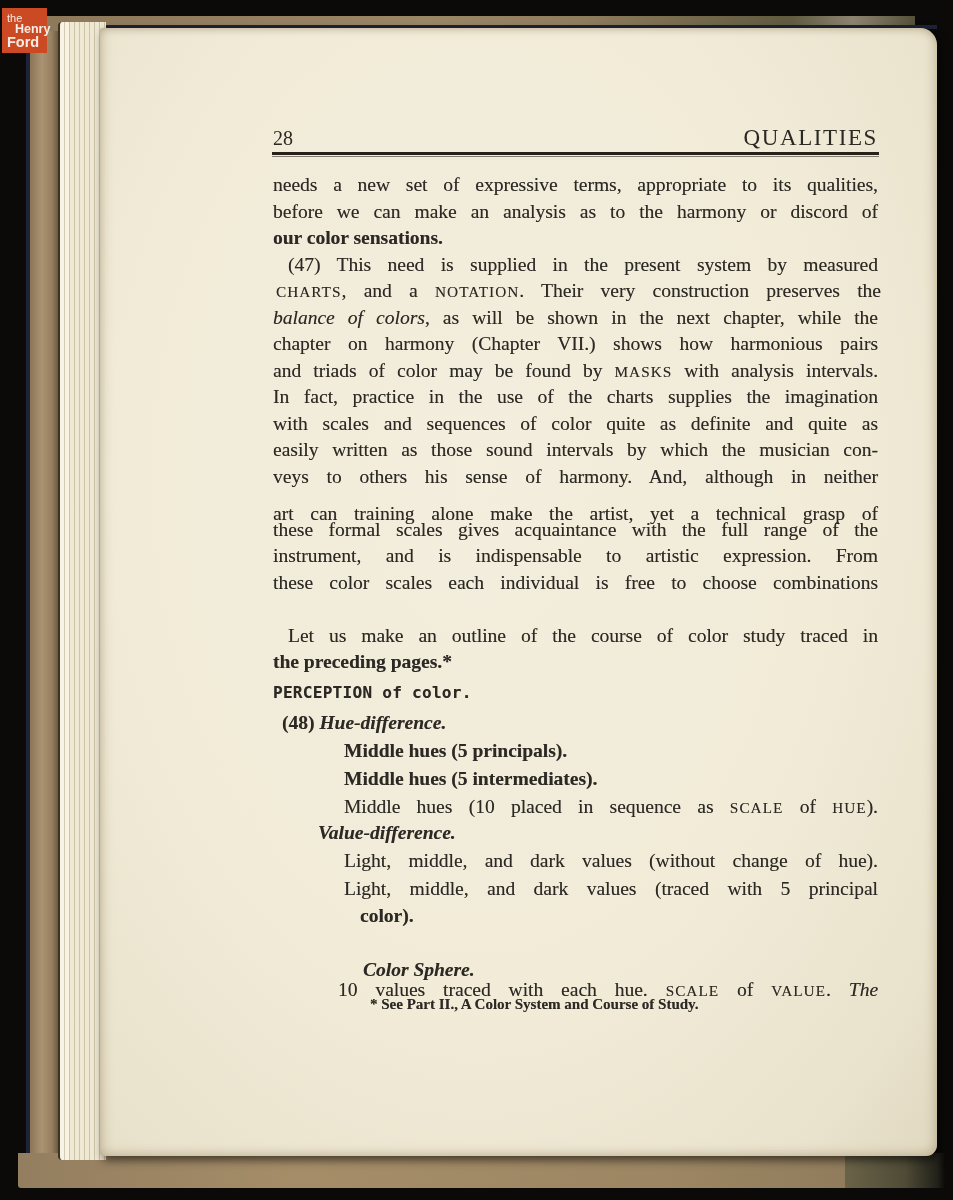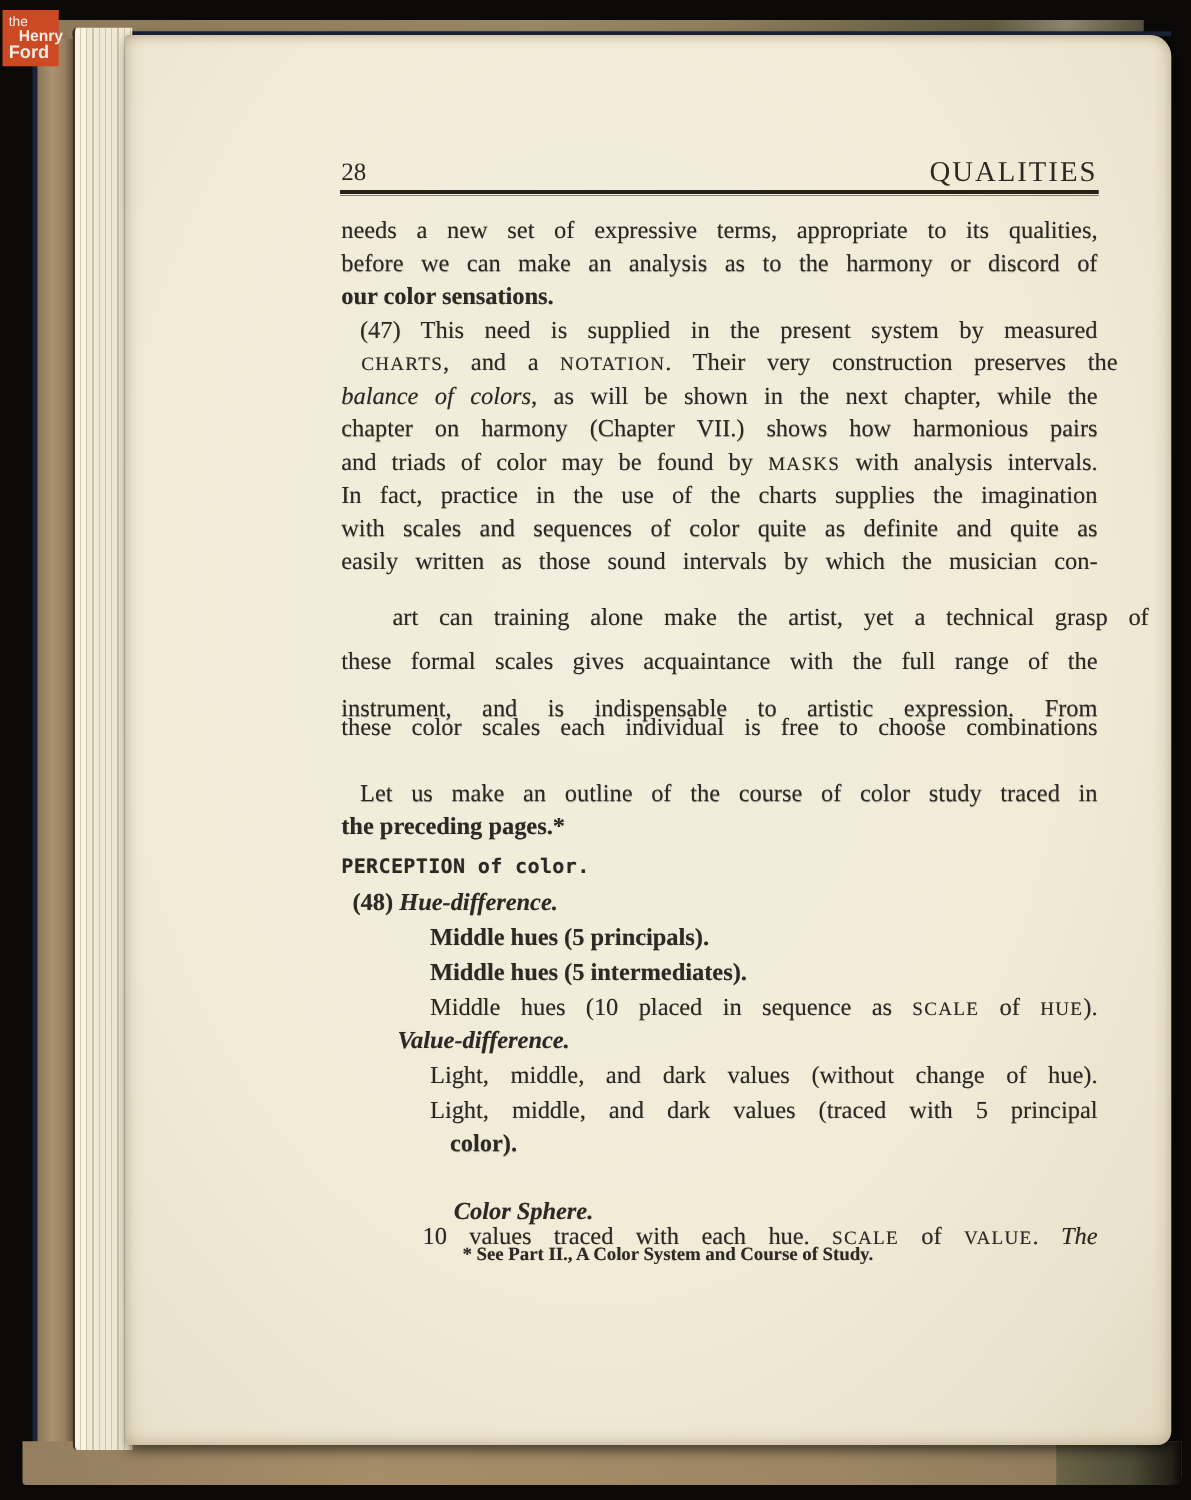--- a/index.html
+++ b/index.html
@@ -89,30 +89,31 @@
 
   <div id="book-page">
     <span id="page-number">28</span>
     <span id="running-title">QUALITIES</span>
     <div id="header-rule"></div>
     <div id="text-layer">
         <div class="line f-body just" style="top: 145px; left: 173px; width: 605px;"><span class="sg-n">needs a new set of expressive terms, appropriate to its qualities,</span></div>
         <div class="line f-body just" style="top: 172px; left: 173px; width: 605px;"><span class="sg-n">before we can make an analysis as to the harmony or discord of</span></div>
         <div class="line f-body nw" style="top: 198px; left: 173px;"><span class="sg-n">our color sensations.</span></div>
         <div class="line f-body just" style="top: 225px; left: 188px; width: 590px;"><span class="sg-n">(47) This need is supplied in the present system by measured</span></div>
-        <div class="line f-body just" style="top: 251px; left: 189px; width: 605px;"><span class="sg-sc">CHARTS</span><span class="sg-n">, and a </span><span class="sg-sc">NOTATION</span><span class="sg-n">. Their very construction preserves the</span></div>
+        <div class="line f-body just" style="top: 251px; left: 176px; width: 605px;"><span class="sg-sc">CHARTS</span><span class="sg-n">, and a </span><span class="sg-sc">NOTATION</span><span class="sg-n">. Their very construction preserves the</span></div>
         <div class="line f-body just" style="top: 278px; left: 173px; width: 605px;"><span class="sg-i">balance of colors</span><span class="sg-n">, as will be shown in the next chapter, while the</span></div>
         <div class="line f-body just" style="top: 304px; left: 173px; width: 605px;"><span class="sg-n">chapter on harmony (Chapter VII.) shows how harmonious pairs</span></div>
         <div class="line f-body just" style="top: 331px; left: 173px; width: 605px;"><span class="sg-n">and triads of color may be found by </span><span class="sg-sc">MASKS</span><span class="sg-n"> with analysis intervals.</span></div>
         <div class="line f-body just" style="top: 357px; left: 173px; width: 605px;"><span class="sg-n">In fact, practice in the use of the charts supplies the imagination</span></div>
         <div class="line f-body just" style="top: 384px; left: 173px; width: 605px;"><span class="sg-n">with scales and sequences of color quite as definite and quite as</span></div>
         <div class="line f-body just" style="top: 410px; left: 173px; width: 605px;"><span class="sg-n">easily written as those sound intervals by which the musician con-</span></div>
-        <div class="line f-body just" style="top: 455px; left: 173px; width: 605px; margin-left: 41px;"><span class="sg-n">art can training alone make the artist, yet a technical grasp of</span></div>
+        <div class="line f-body just" style="top: 437px; left: 173px; width: 605px;"><span class="sg-n">veys to others his sense of harmony. And, although in neither</span></div>
+        <div class="line f-body just" style="top: 474px; left: 173px; width: 605px;"><span class="sg-n">art can training alone make the artist, yet a technical grasp of</span></div>
         <div class="line f-body just" style="top: 490px; left: 173px; width: 605px;"><span class="sg-n">these formal scales gives acquaintance with the full range of the</span></div>
-        <div class="line f-body just" style="top: 516px; left: 173px; width: 605px; margin-top: 12px;"><span class="sg-n">instrument, and is indispensable to artistic expression. From</span></div>
+        <div class="line f-body just" style="top: 516px; left: 173px; width: 605px;"><span class="sg-n">instrument, and is indispensable to artistic expression. From</span></div>
         <div class="line f-body just" style="top: 543px; left: 173px; width: 605px;"><span class="sg-n">these color scales each individual is free to choose combinations</span></div>
         <div class="line f-body just" style="top: 596px; left: 188px; width: 590px;"><span class="sg-n">Let us make an outline of the course of color study traced in</span></div>
         <div class="line f-body nw" style="top: 622px; left: 173px;"><span class="sg-n">the preceding pages.*</span></div>
         <div class="line f-slab nw" style="top: 655px; left: 173px;"><span class="sg-n">PERCEPTION of color.</span></div>
         <div class="line f-body nw" style="top: 683px; left: 182px;"><span class="sg-n">(48) </span><span class="sg-i">Hue-difference.</span></div>
         <div class="line f-body nw" style="top: 711px; left: 244px;"><span class="sg-n">Middle hues (5 principals).</span></div>
         <div class="line f-body nw" style="top: 739px; left: 244px;"><span class="sg-n">Middle hues (5 intermediates).</span></div>
         <div class="line f-body just" style="top: 767px; left: 244px; width: 534px;"><span class="sg-n">Middle hues (10 placed in sequence as </span><span class="sg-sc">SCALE</span><span class="sg-n"> of </span><span class="sg-sc">HUE</span><span class="sg-n">).</span></div>
         <div class="line f-body nw" style="top: 793px; left: 218px;"><span class="sg-i">Value-difference.</span></div>
         <div class="line f-body just" style="top: 821px; left: 244px; width: 534px;"><span class="sg-n">Light, middle, and dark values (without change of hue).</span></div>

